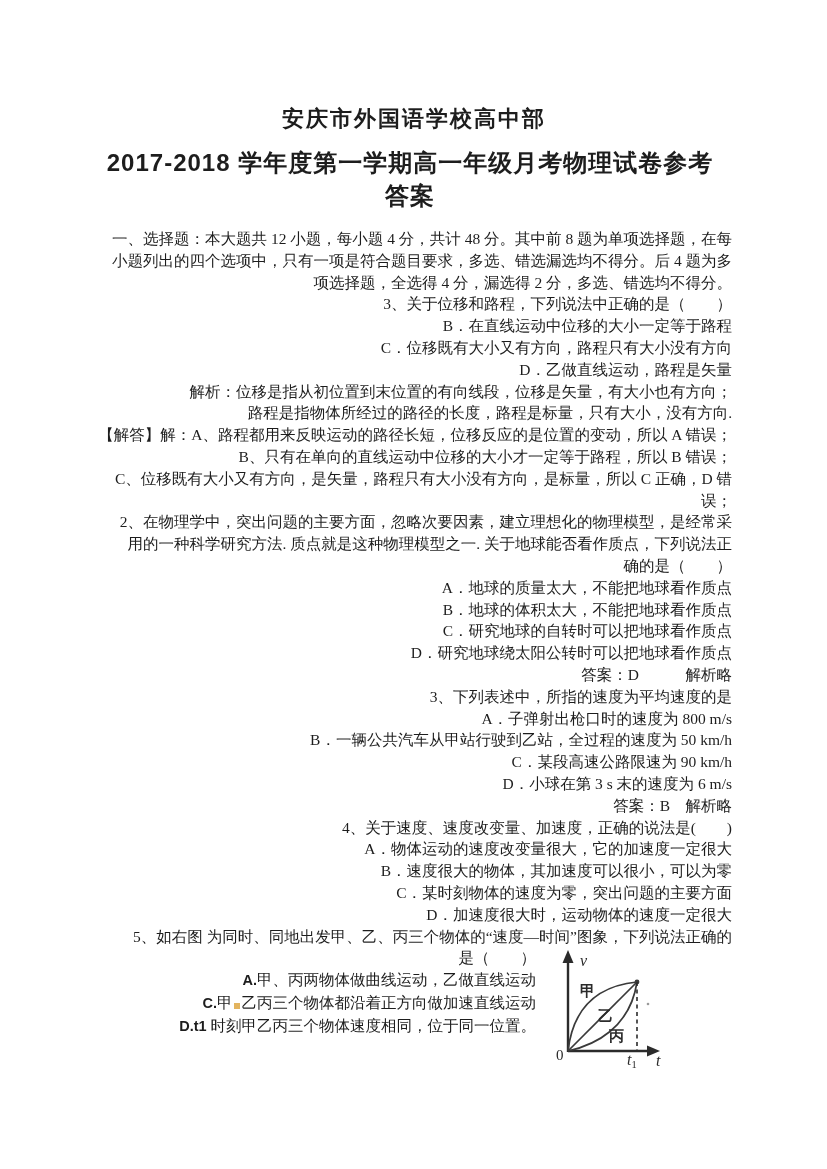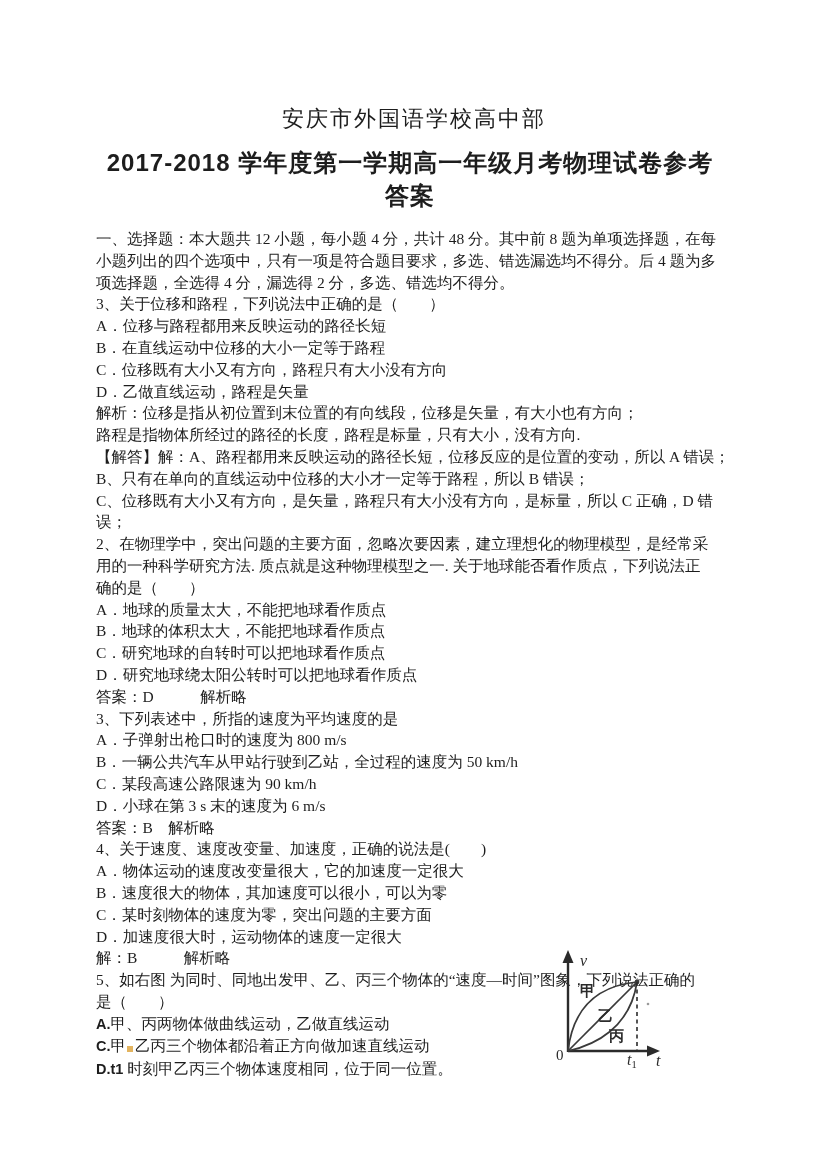--- a/index.html
+++ b/index.html
@@ -11,35 +11,35 @@
     overflow:hidden;
     font-family:"Liberation Serif","DejaVu Serif",serif;
   }
   .doc {
     position:absolute; left:96px; top:0; width:636px;
     padding-top:104px;
   }
   h1.school {
     margin:0; text-align:center;
     font-family:"Liberation Sans","DejaVu Sans",sans-serif;
-    font-size:22px; font-weight:400; letter-spacing:2px;
+    font-size:22px; font-weight:700; letter-spacing:2px;
     line-height:30px;
   }
   h2.doctitle {
     margin:12px 8px 0 0; text-align:center;
     font-family:"Liberation Sans","DejaVu Sans",sans-serif;
     font-size:24px; font-weight:700; letter-spacing:1px;
     line-height:33px;
   }
   .body-text {
     margin-top:16px;
     font-size:15.5px;
     line-height:21.8px;
   }
-  .line { white-space:pre-wrap; }
+  .line { white-space:pre-wrap;text-align:right; }
   .q5block { position:relative; }
   .q5block .line { max-width:440px; }
   .opt-prefix {
     font-family:"Liberation Sans","DejaVu Sans",sans-serif;
     font-weight:700; font-size:14.5px;
   }
   .hl-mark {
     display:inline-block; width:6px; height:6px;
     background:var(--highlight,#e3b45f);
     margin:0 2px 0 1px;
@@ -66,21 +66,20 @@
     <h1 class="school">安庆市外国语学校高中部</h1>
     <h2 class="doctitle">2017-2018 学年度第一学期高一年级月考物理试卷参考答案</h2>
 
     <div class="body-text">
 
       <div class="line">一、选择题：本大题共 12 小题，每小题 4 分，共计 48 分。其中前 8 题为单项选择题，在每</div>
       <div class="line">小题列出的四个选项中，只有一项是符合题目要求，多选、错选漏选均不得分。后 4 题为多</div>
       <div class="line">项选择题，全选得 4 分，漏选得 2 分，多选、错选均不得分。</div>
 
       <div class="line">3、关于位移和路程，下列说法中正确的是（　　）</div>
-      <div class="line">A．位移与路程都用来反映运动的路径长短</div>
       <div class="line">B．在直线运动中位移的大小一定等于路程</div>
       <div class="line">C．位移既有大小又有方向，路程只有大小没有方向</div>
       <div class="line">D．乙做直线运动，路程是矢量</div>
       <div class="line">解析：位移是指从初位置到末位置的有向线段，位移是矢量，有大小也有方向；</div>
       <div class="line">路程是指物体所经过的路径的长度，路程是标量，只有大小，没有方向.</div>
       <div class="line">【解答】解：A、路程都用来反映运动的路径长短，位移反应的是位置的变动，所以 A 错误；</div>
       <div class="line">B、只有在单向的直线运动中位移的大小才一定等于路程，所以 B 错误；</div>
       <div class="line">C、位移既有大小又有方向，是矢量，路程只有大小没有方向，是标量，所以 C 正确，D 错误；</div>
 
       <div class="line">2、在物理学中，突出问题的主要方面，忽略次要因素，建立理想化的物理模型，是经常采</div>
@@ -97,21 +96,20 @@
       <div class="line">B．一辆公共汽车从甲站行驶到乙站，全过程的速度为 50 km/h</div>
       <div class="line">C．某段高速公路限速为 90 km/h</div>
       <div class="line">D．小球在第 3 s 末的速度为 6 m/s</div>
       <div class="line">答案：B　解析略</div>
 
       <div class="line">4、关于速度、速度改变量、加速度，正确的说法是(　　)</div>
       <div class="line">A．物体运动的速度改变量很大，它的加速度一定很大</div>
       <div class="line">B．速度很大的物体，其加速度可以很小，可以为零</div>
       <div class="line">C．某时刻物体的速度为零，突出问题的主要方面</div>
       <div class="line">D．加速度很大时，运动物体的速度一定很大</div>
-      <div class="line">解：B　　　解析略</div>
 
       <div class="q5block">
         <div class="line" style="max-width:640px">5、如右图 为同时、同地出发甲、乙、丙三个物体的“速度—时间”图象，下列说法正确的</div>
         <div class="line">是（　　）</div>
         <div class="line"><span class="opt-prefix">A.</span><span>甲、丙两物体做曲线运动，乙做直线运动</span></div>
         <div class="line"><span class="opt-prefix">C.</span><span>甲</span><span class="hl-mark"></span><span>乙丙三个物体都沿着正方向做加速直线运动</span></div>
         <div class="line"><span class="opt-prefix">D.t1</span><span> 时刻甲乙丙三个物体速度相同，位于同一位置。</span></div>
       </div>
 
     </div>

